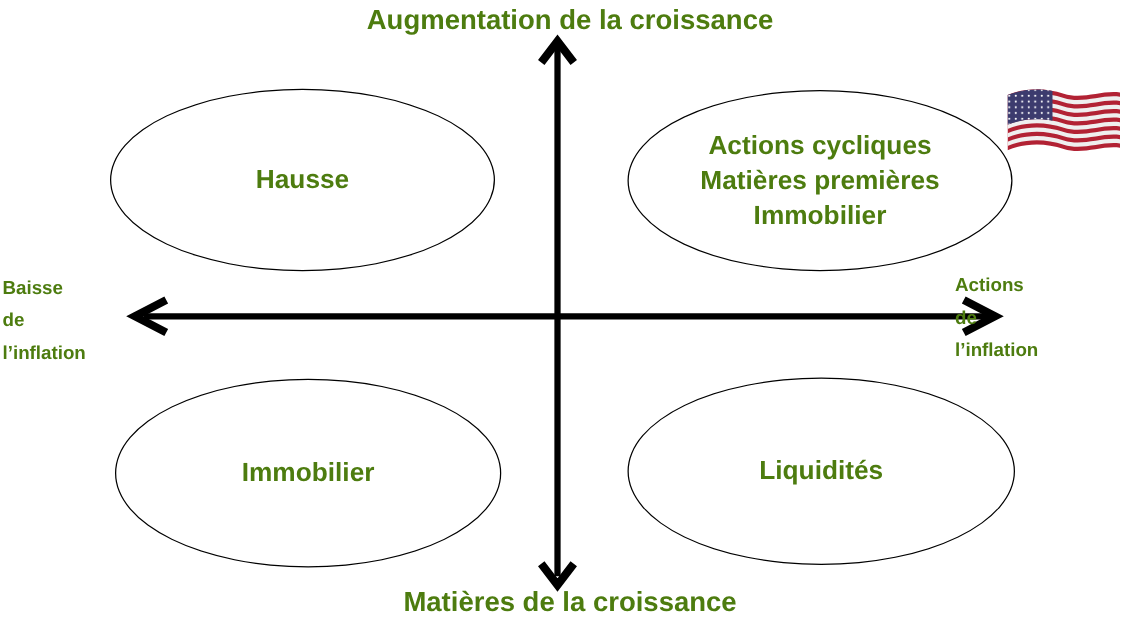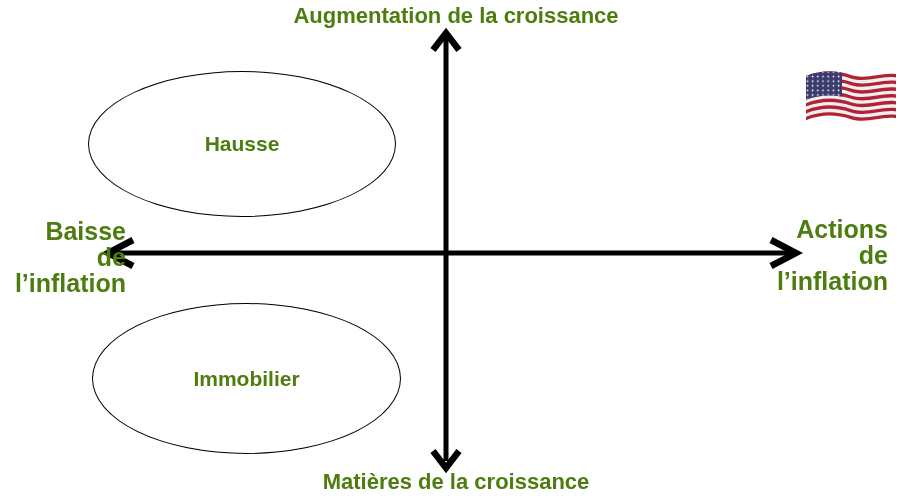--- a/index.html
+++ b/index.html
@@ -6,21 +6,21 @@
   .canvas{
     position:relative;width:900px;height:500px;background:#ffffff;overflow:hidden;
     font-family:"Liberation Sans","DejaVu Sans",sans-serif;font-weight:700;color:#4d7c0f;
   }
   .axes-svg{position:absolute;left:0;top:0;pointer-events:none;}
   .axis-line{stroke:#000;stroke-width:5;}
   .arrowhead{fill:none;stroke:#000;stroke-width:6.5;stroke-linejoin:miter;stroke-linecap:butt;}
   .axis-label{position:absolute;font-size:22px;text-align:center;line-height:26px;white-space:nowrap;}
   .axis-label.top{left:196px;top:3px;width:520px;}
   .axis-label.bottom{left:196px;top:469px;width:520px;}
-  .side-label{position:absolute;font-size:25px;text-align:right;line-height:26px;}
+  .side-label{position:absolute;font-size:15px;text-align:left;line-height:26px;}
   .side-label.left{left:2px;top:218px;width:124px;}
   .side-label.right{left:764px;top:216px;width:124px;}
   .bubble{
     position:absolute;border:1.5px solid #000;border-radius:50%;background:#fff;
     display:flex;flex-direction:column;align-items:center;justify-content:center;
     text-align:center;font-size:21px;line-height:28px;
   }
   .bubble.tl{left:88px;top:71px;width:306px;height:144px;}
   .bubble.tr{left:502px;top:72px;width:306px;height:143px;}
   .bubble.bl{left:92px;top:303px;width:307px;height:149px;}
@@ -53,25 +53,33 @@
   <div class="side-label right">
     <div>Actions</div>
     <div>de</div>
     <div>l’inflation</div>
   </div>
 
   <div class="bubble tl">
     <div>Hausse</div>
   </div>
 
+  <div class="bubble tr">
+    <div>Actions cycliques</div>
+    <div>Matières premières</div>
+    <div>Immobilier</div>
+  </div>
 
   <div class="bubble bl">
     <div>Immobilier</div>
   </div>
 
+  <div class="bubble br">
+    <div>Liquidités</div>
+  </div>
 
   <svg class="flag" width="90" height="62" viewBox="0 0 90 62">
     <defs>
       <pattern id="stars" width="5.2" height="4.6" patternUnits="userSpaceOnUse">
         <circle cx="1.4" cy="1.4" r="0.85" fill="#ffffff"></circle>
       </pattern>
     </defs>
 
     <path fill="#B22234" d="M0,10 C15,4 30,4 45,9 C60,14 75,6 90,8 L90,52.2 C75,50.2 60,58.2 45,53.2 C30,48.2 15,48.2 0,54.2 Z"></path>
 

